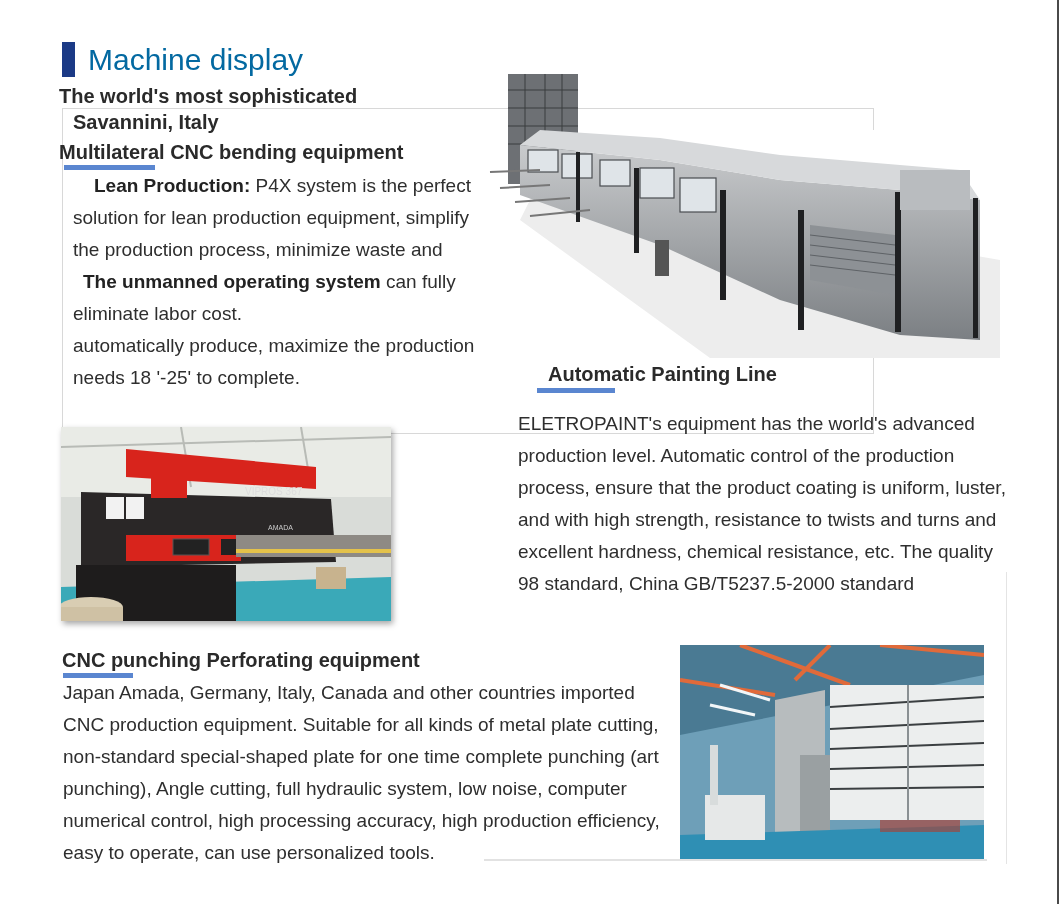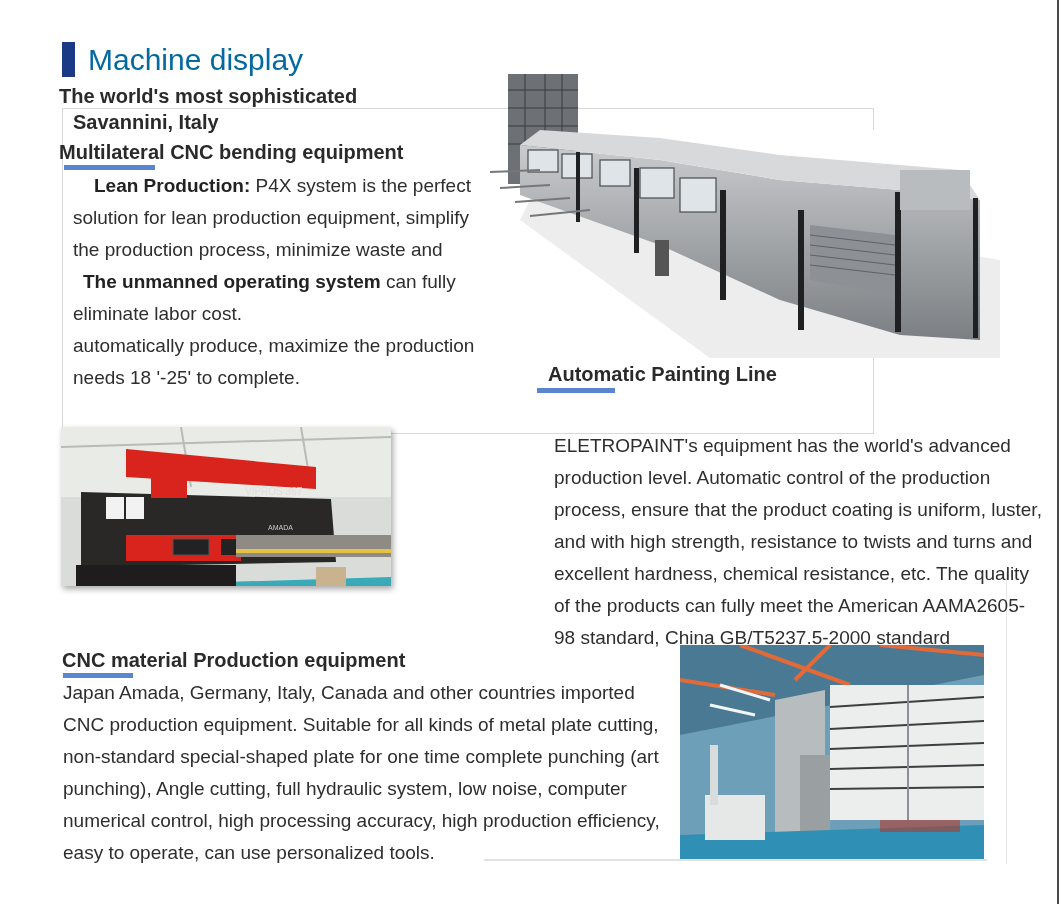--- a/index.html
+++ b/index.html
@@ -36,27 +36,27 @@
 
     .para { font-size: 19px; line-height: 32px; color: #2e2e2e; white-space: nowrap; }
     .para b { font-weight: bold; color: #222; }
     .p1 { left: 73px; top: 170px; }
 
     
     .sec-title { font-weight: bold; font-size: 20px; line-height: 24px; color: #2a2a2a; white-space: nowrap; }
     .st-paint { left: 536px; top: 362px; margin-left: 12px; }
     .st-cnc { left: 62px; top: 648px; }
 
-    .p-paint { left: 518px; top: 430px; margin-left: 36px; }
+    .p-paint { left: 518px; top: 408px; }
     .p-cnc { left: 63px; top: 677px; }
 
     
     .img { overflow: hidden; }
     .img-line { left: 480px; top: 70px; width: 520px; height: 288px; }
-    .img-punch { left: 61px; top: 427px; width: 330px; height: 159px; box-shadow: 2px 3px 6px rgba(0,0,0,0.35); }
+    .img-punch { left: 61px; top: 427px; width: 330px; height: 194px; box-shadow: 2px 3px 6px rgba(0,0,0,0.35); }
     .img-paint { left: 680px; top: 645px; width: 304px; height: 214px; }
   </style>
 </head>
 <body>
 
 <div class="abs edge-bar"></div>
 
 <div class="abs line frame-top"></div>
 <div class="abs line frame-left"></div>
 <div class="abs line frame-right"></div>
@@ -150,21 +150,20 @@
 </div>
 
 <div class="abs sec-title st-paint">Automatic Painting Line</div>
 <div class="abs accent accent2"></div>
 <div class="abs para p-paint">
   <div>ELETROPAINT's equipment has the world's advanced</div>
   <div>production level.  Automatic control of the production</div>
   <div>process, ensure that the product coating is uniform, luster,</div>
   <div>and with high strength, resistance to twists and turns and</div>
   <div>excellent hardness, chemical resistance, etc.  The quality</div>
-  <div>of the products can fully meet the American AAMA2605-</div>
   <div>98 standard, China GB/T5237.5-2000 standard</div>
 </div>
 
 <div class="abs img img-punch">
   <svg width="330" height="214" viewBox="0 0 330 214">
     <rect width="330" height="214" fill="#d9dcd8"></rect>
     <rect x="0" y="0" width="330" height="70" fill="#e9ebe6"></rect>
     <g stroke="#b8bbb6" stroke-width="2">
       <line x1="0" y1="20" x2="330" y2="10"></line>
         <line x1="120" y1="0" x2="130" y2="60"></line>
@@ -192,21 +191,21 @@
 
     <polygon points="175,108 330,108 330,130 175,130" fill="#8e8a84"></polygon>
     <rect x="175" y="122" width="155" height="4" fill="#e4c24a"></rect>
     <rect x="255" y="140" width="30" height="22" fill="#c8b38e"></rect>
 
     <ellipse cx="30" cy="180" rx="32" ry="10" fill="#d9cdb3"></ellipse>
     <rect x="-2" y="180" width="64" height="34" fill="#cfc1a4"></rect>
   </svg>
 </div>
 
-<div class="abs sec-title st-cnc">CNC material Production equipment</div>
+<div class="abs sec-title st-cnc">CNC punching Perforating equipment</div>
 <div class="abs accent accent3"></div>
 <div class="abs para p-cnc">
   <div>Japan Amada, Germany, Italy, Canada and other countries imported</div>
   <div>CNC production equipment.  Suitable for all kinds of metal plate cutting,</div>
   <div>non-standard special-shaped plate for one time complete punching (art</div>
   <div>punching), Angle cutting, full hydraulic system, low noise, computer</div>
   <div>numerical control, high processing accuracy, high production efficiency,</div>
   <div>easy to operate, can use personalized tools.</div>
 </div>
 

